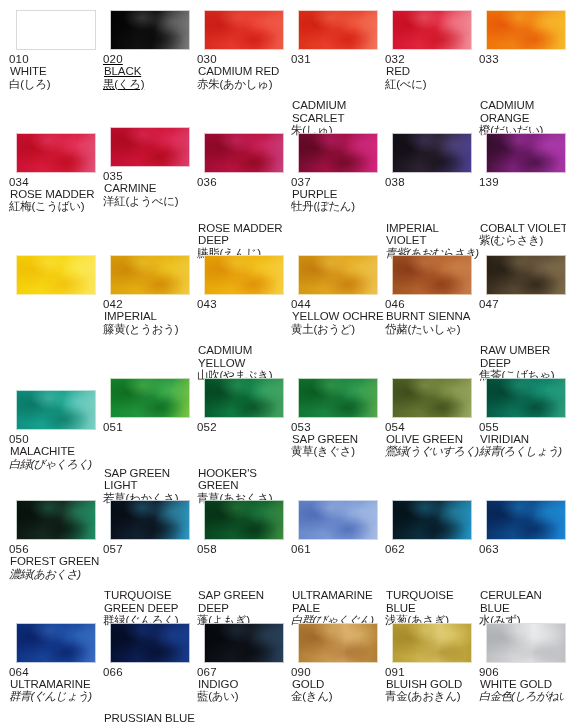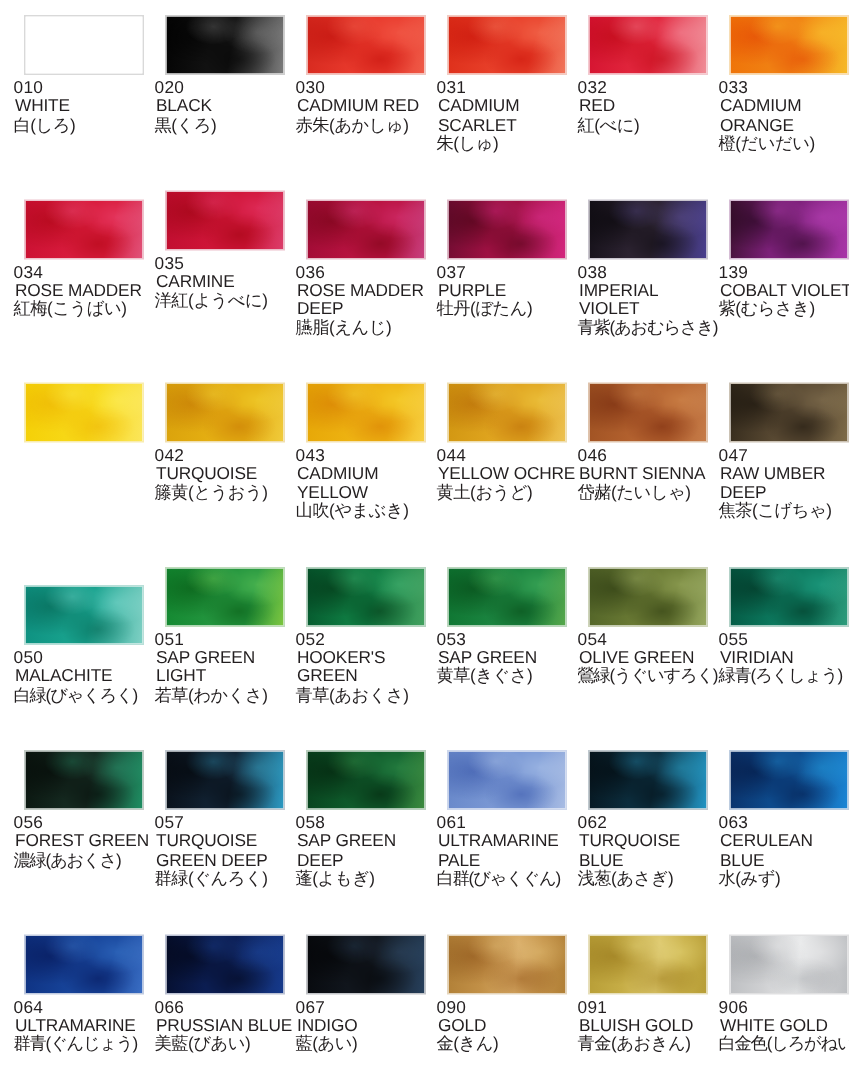--- a/index.html
+++ b/index.html
@@ -68,46 +68,48 @@
   }
   .swatch-name {
     font-size: 11.5px;
     color: #231f20;
     letter-spacing: -.1px;
     white-space: nowrap;
     padding: 0 1px;
   }
   .swatch-name.two-line {
     white-space: normal;
+    margin-top: 34px;
   }
   .swatch-jp {
     font-size: 11.5px;
     color: #231f20;
     white-space: nowrap;
     letter-spacing: -.3px;
   }
   .swatch-jp.tight {
     letter-spacing: -.8px;
+    font-style: italic;
   }
 </style>
 </head>
 <body>
 
 <div id="chart-grid">
     <div class="swatch-cell" style="left: 9px; top: 10px;">
       <div class="swatch-chip" style="border-color: rgb(217, 217, 217);">
         <div class="wash" style="background:#ffffff;"></div>
       </div>
       <div class="swatch-labels">
         <div class="swatch-code">010</div>
         <div class="swatch-name">WHITE</div>
         <div class="swatch-jp">白(しろ)</div>
       </div>
     </div>
-    <div class="swatch-cell" style="left: 103px; top: 10px;">
+    <div class="swatch-cell" style="left: 103px; top: 10px; text-decoration: underline;">
       <div class="swatch-chip" style="border-color: rgb(207, 207, 207);">
         <div class="wash" style="background: linear-gradient(100deg, #030303 0%, #111111 38%, #111111 55%, #7c7c7c 100%);"></div>
         <div class="mottle" style="background: radial-gradient(ellipse 60% 70% at 22% 35%, #030303 0%, rgba(255,255,255,0) 72%), radial-gradient(ellipse 45% 55% at 62% 75%, #030303 0%, rgba(255,255,255,0) 70%);"></div>
         <div class="mottle2" style="background: radial-gradient(ellipse 40% 50% at 78% 28%, #7c7c7c 0%, rgba(0,0,0,0) 75%), radial-gradient(ellipse 30% 40% at 40% 18%, #7c7c7c 0%, rgba(0,0,0,0) 78%);"></div>
       </div>
       <div class="swatch-labels">
         <div class="swatch-code">020</div>
         <div class="swatch-name">BLACK</div>
         <div class="swatch-jp">黒(くろ)</div>
       </div>
@@ -240,21 +242,21 @@
       </div>
     </div>
     <div class="swatch-cell" style="left: 103px; top: 255px;">
       <div class="swatch-chip" style="border-color: rgb(240, 223, 176);">
         <div class="wash" style="background: linear-gradient(105deg, #d8a00a 0%, #e5af12 45%, #e5af12 70%, #f0cb3c 100%);"></div>
         <div class="mottle" style="background: radial-gradient(ellipse 60% 70% at 22% 35%, #d8a00a 0%, rgba(255,255,255,0) 72%), radial-gradient(ellipse 45% 55% at 62% 75%, #d8a00a 0%, rgba(255,255,255,0) 70%);"></div>
         <div class="mottle2" style="background: radial-gradient(ellipse 40% 50% at 78% 28%, #f0cb3c 0%, rgba(0,0,0,0) 75%), radial-gradient(ellipse 30% 40% at 40% 18%, #f0cb3c 0%, rgba(0,0,0,0) 78%);"></div>
       </div>
       <div class="swatch-labels">
         <div class="swatch-code">042</div>
-        <div class="swatch-name">TURQUOISE</div>
+        <div class="swatch-name">IMPERIAL</div>
         <div class="swatch-jp">籐黄(とうおう)</div>
       </div>
     </div>
     <div class="swatch-cell" style="left: 197px; top: 255px;">
       <div class="swatch-chip" style="border-color: rgb(244, 226, 178);">
         <div class="wash" style="background: linear-gradient(105deg, #e5a505 0%, #eeb312 45%, #eeb312 70%, #f7cf42 100%);"></div>
         <div class="mottle" style="background: radial-gradient(ellipse 60% 70% at 22% 35%, #e5a505 0%, rgba(255,255,255,0) 72%), radial-gradient(ellipse 45% 55% at 62% 75%, #e5a505 0%, rgba(255,255,255,0) 70%);"></div>
         <div class="mottle2" style="background: radial-gradient(ellipse 40% 50% at 78% 28%, #f7cf42 0%, rgba(0,0,0,0) 75%), radial-gradient(ellipse 30% 40% at 40% 18%, #f7cf42 0%, rgba(0,0,0,0) 78%);"></div>
       </div>
       <div class="swatch-labels">

